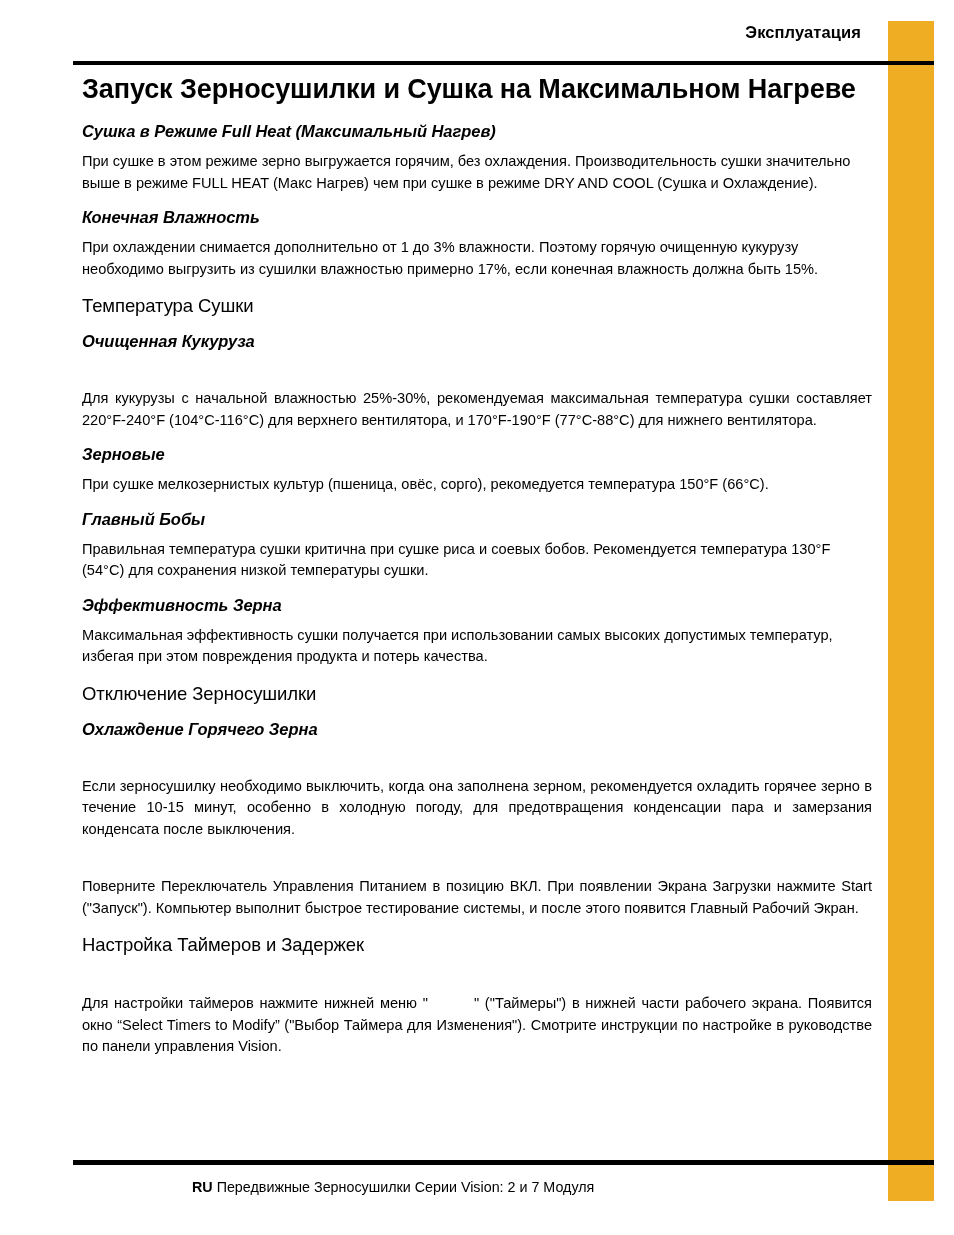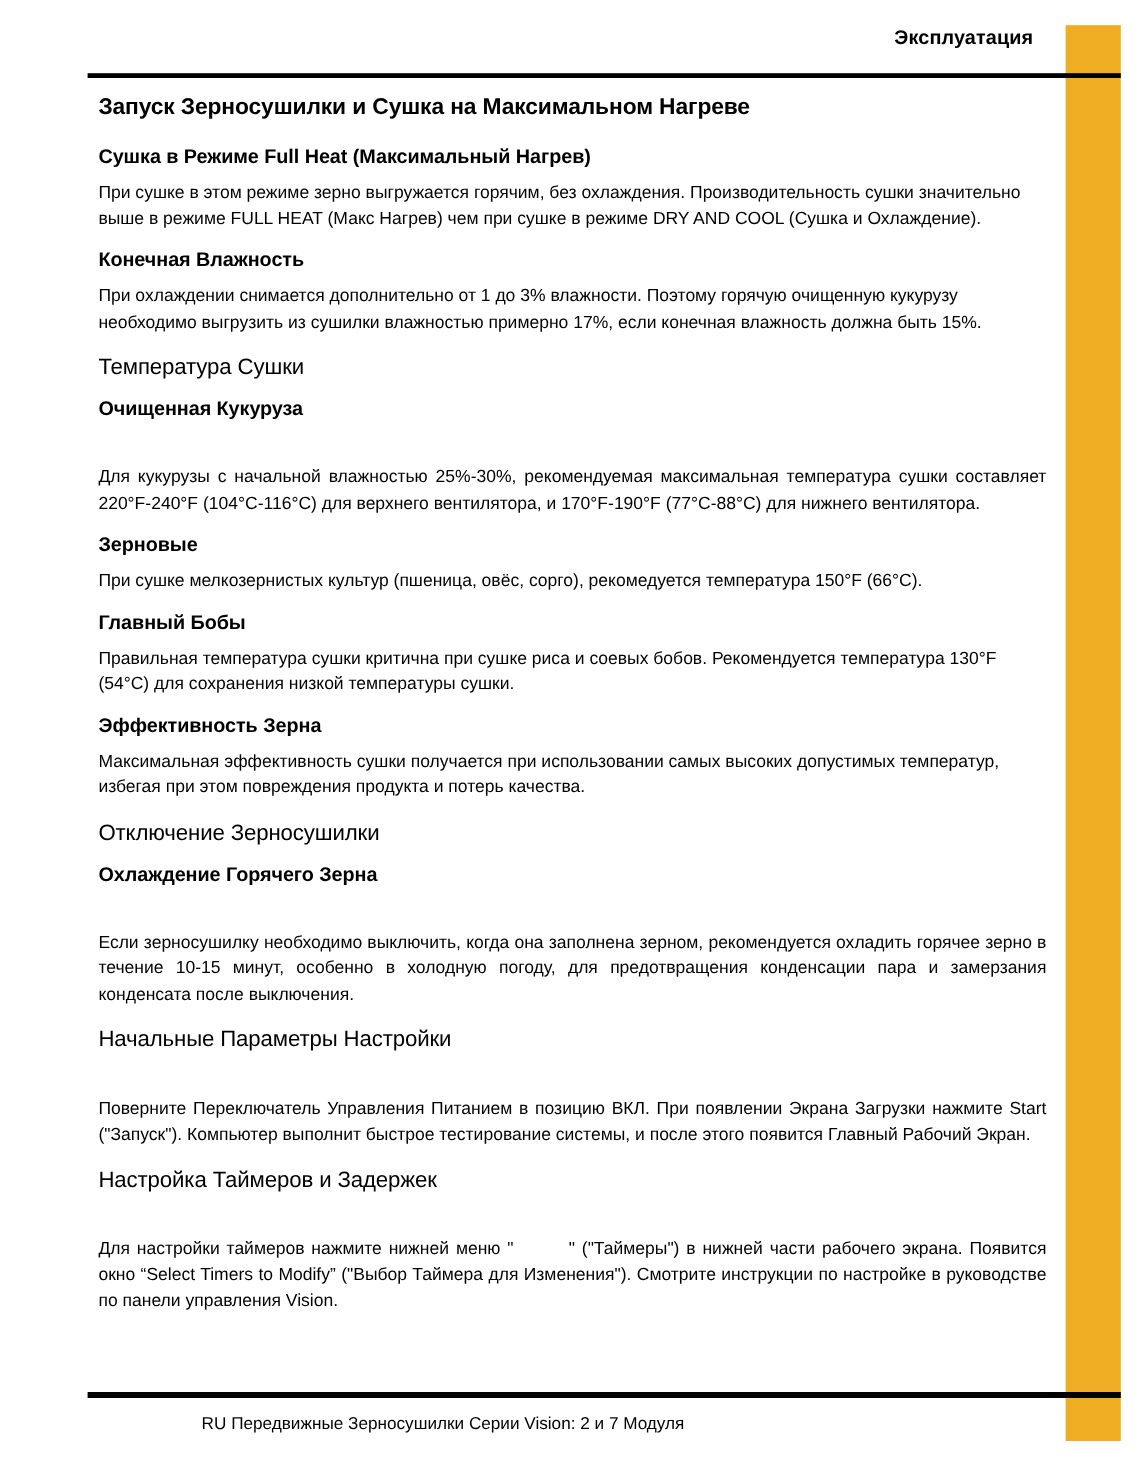--- a/index.html
+++ b/index.html
@@ -57,39 +57,40 @@
 
   
   .content {
     position: absolute;
     left: 73px;
     top: 70px;
     width: 800px;
   }
 
   h1.h-chapter {
-    font-size: 19px;
+    font-size: 27px;
     font-weight: bold;
     line-height: 27px;
     margin: 6px 0 18px 9px;
     letter-spacing: -0.1px;
   }
   h2.h-section {
     font-size: 18.5px;
     font-weight: normal;
     line-height: 24px;
     margin: 14px 0 0 9px;
     letter-spacing: -0.1px;
   }
   h3.h-sub {
     font-size: 16.5px;
     font-weight: bold;
     line-height: 21px;
     margin: 13px 0 0 9px;
     letter-spacing: -0.05px;
+    font-style: italic;
   }
   p.body-text {
     font-size: 14.6px;
     line-height: 21.5px;
     margin: 9px 0 0 9px;
     width: 790px;
   }
   p.body-text.justified {
     text-align: justify;
     text-justify: inter-word;
@@ -111,21 +112,22 @@
   }
   .page-footer {
     position: absolute;
     left: 168px;
     top: 1177px;
     width: 700px;
     font-size: 14.3px;
     line-height: 20px;
   }
   .page-footer .lang {
-    font-weight: normal;
+    font-weight: bold;
+    margin-left: 24px;
   }
 </style>
 </head>
 <body>
 
 <div class="page">
 
   <div class="side-tab"></div>
 
   <div class="page-header">
@@ -155,21 +157,20 @@
     <p class="body-text">Правильная температура сушки критична при сушке риса и соевых бобов. Рекомендуется температура 130°F (54°C) для сохранения низкой температуры сушки.</p>
 
     <h3 class="h-sub">Эффективность Зерна</h3>
     <p class="body-text">Максимальная эффективность сушки получается при использовании самых высоких допустимых температур, избегая при этом повреждения продукта и потерь качества.</p>
 
     <h2 class="h-section">Отключение Зерносушилки</h2>
 
     <h3 class="h-sub">Охлаждение Горячего Зерна</h3>
     <p class="body-text justified">Если зерносушилку необходимо выключить, когда она заполнена зерном, рекомендуется охладить горячее зерно в течение 10-15 минут, особенно в холодную погоду, для предотвращения конденсации пара и замерзания конденсата после выключения.</p>
 
-    <h2 class="h-section">Начальные Параметры Настройки</h2>
     <p class="body-text justified">Поверните Переключатель Управления Питанием в позицию ВКЛ. При появлении Экрана Загрузки нажмите Start ("Запуск"). Компьютер выполнит быстрое тестирование системы, и после этого появится Главный Рабочий Экран.</p>
 
     <h2 class="h-section">Настройка Таймеров и Задержек</h2>
     <p class="body-text justified"><span>Для настройки таймеров  нажмите нижней меню "</span><span class="gap-quote"></span><span>" ("Таймеры") в нижней части рабочего экрана. Появится окно “Select Timers to Modify” ("Выбор Таймера для Изменения"). Смотрите инструкции по настройке в руководстве по панели управления Vision.</span></p>
 
   </div>
 
   <div class="rule-bottom"></div>
   <div class="page-footer">
     <span class="lang">RU</span>

